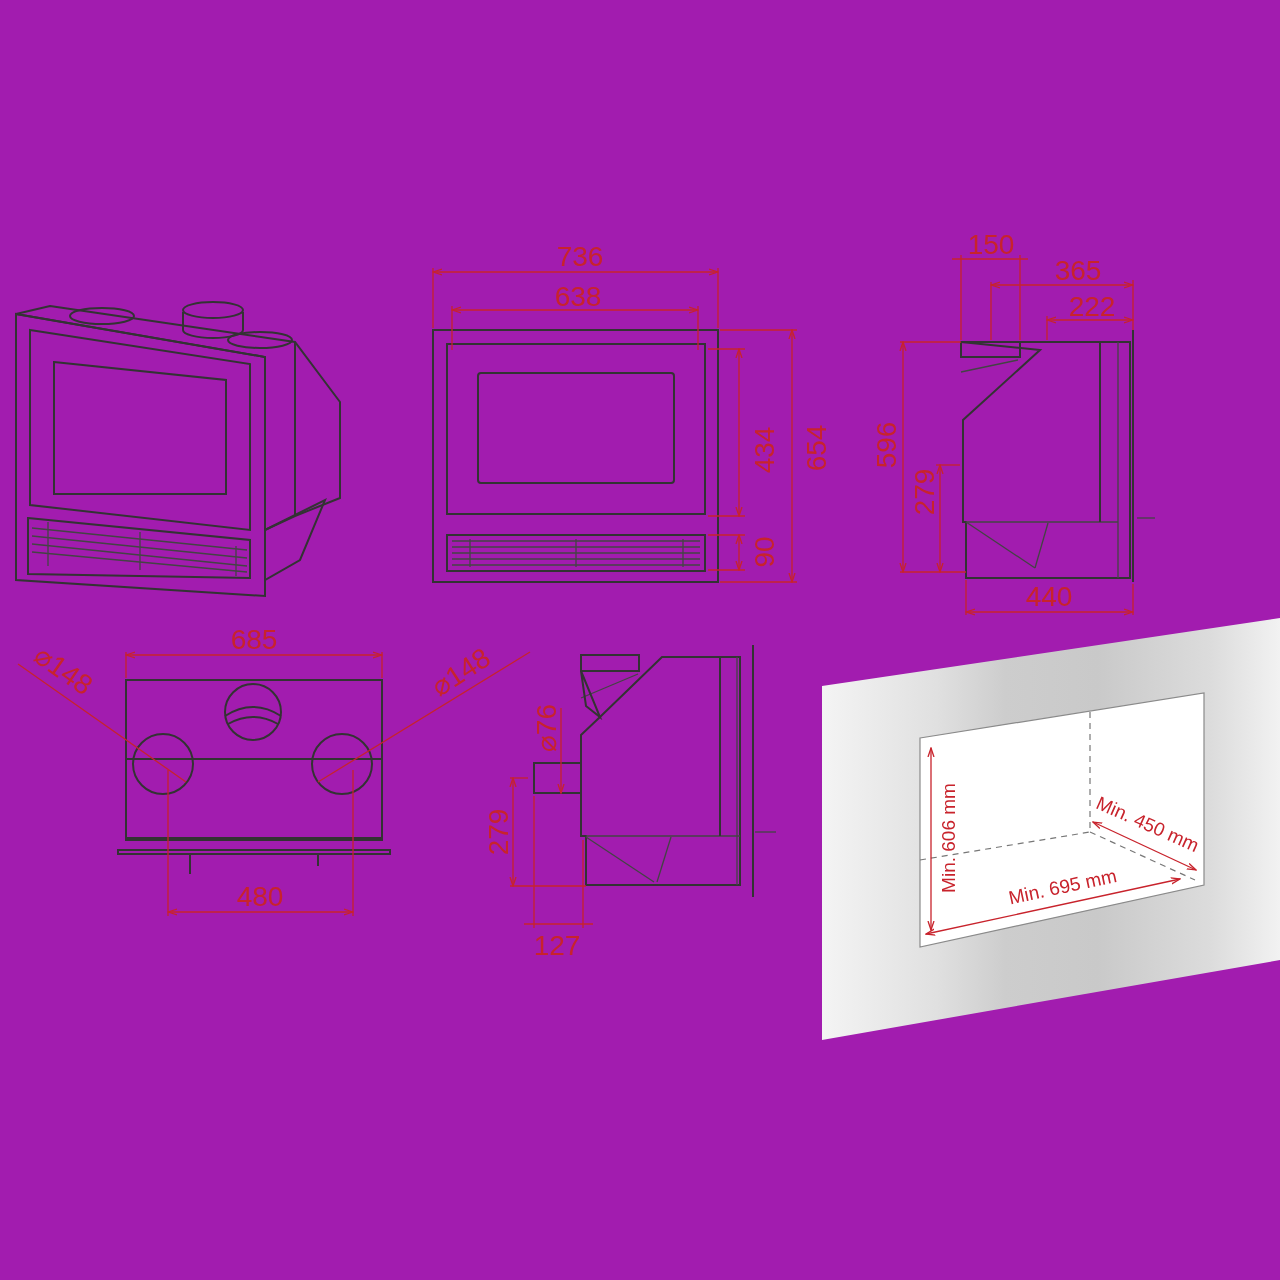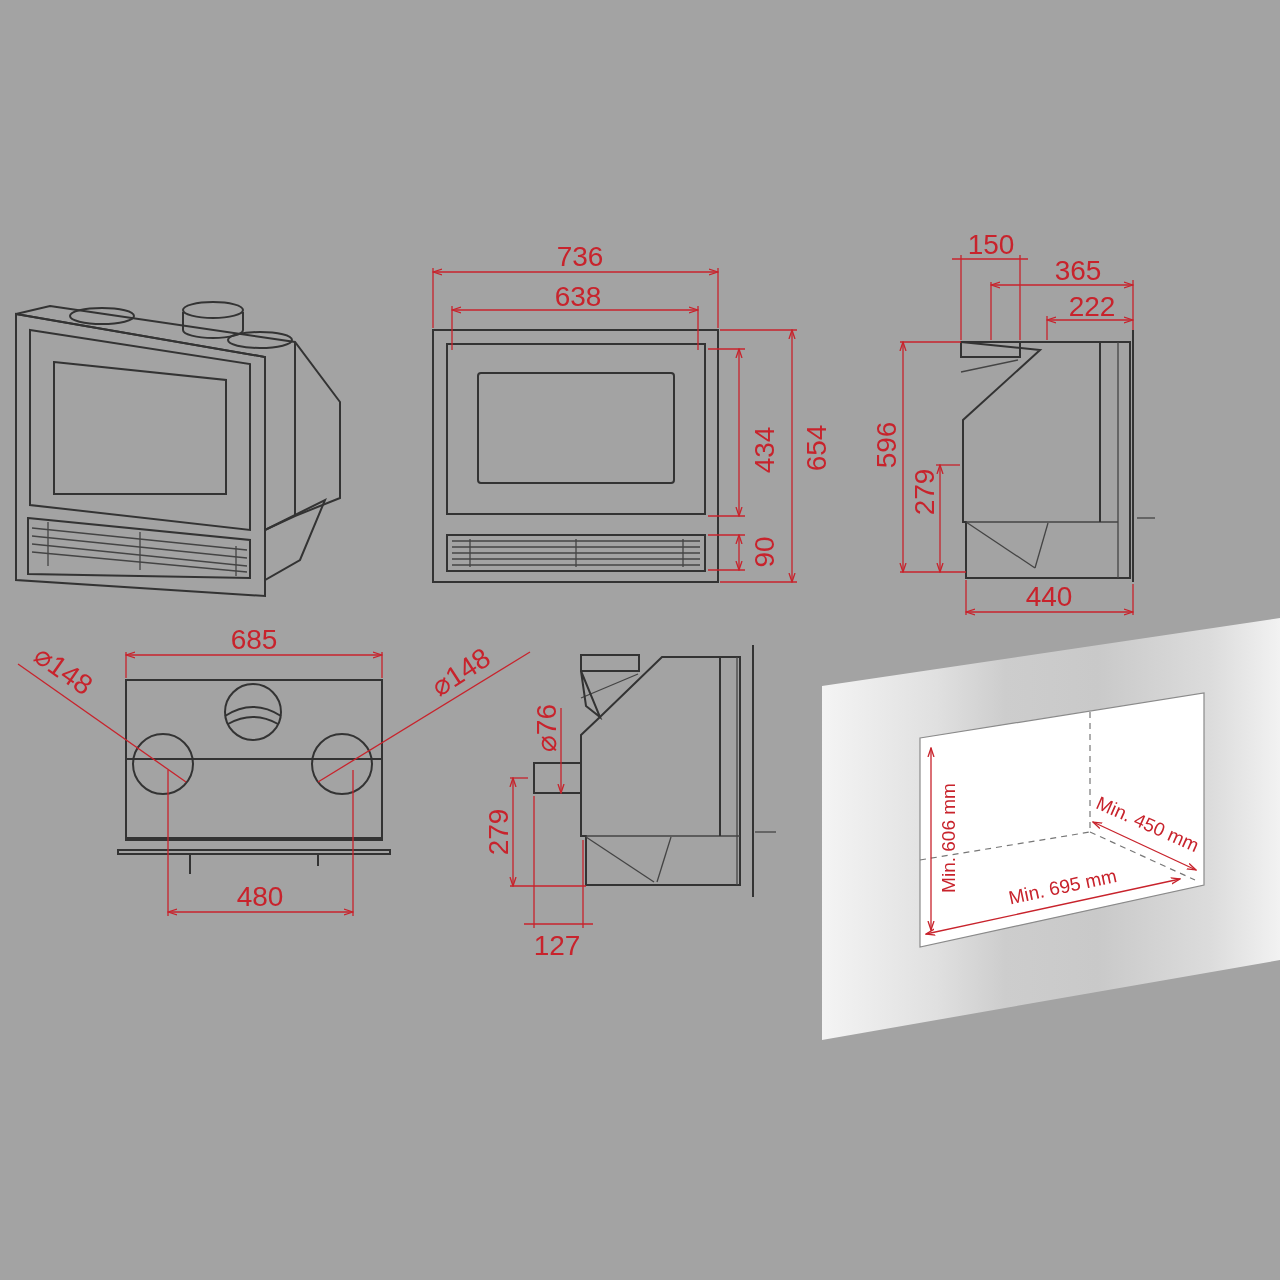--- a/index.html
+++ b/index.html
@@ -1,16 +1,16 @@
 <!DOCTYPE html>
 <html><head>
 <meta charset="utf-8">
 <style>
   html,body{margin:0;padding:0;background:#ffffff;}
-  #stage{position:relative;width:1280px;height:1280px;background:#a3a3a3;overflow:hidden;font-family:"Liberation Sans",sans-serif;}
+  #stage{position:relative;width:1280px;height:1280px;background:#a21caf;overflow:hidden;font-family:"Liberation Sans",sans-serif;}
   svg{position:absolute;left:0;top:0;}
   .ln{stroke:#333;stroke-width:2;fill:none;}
   .ln-thin{stroke:#444;stroke-width:1.3;fill:none;}
   .dim{stroke:#c8232c;stroke-width:1.3;fill:none;}
   .dimtxt{fill:#c8232c;font-family:"Liberation Sans",sans-serif;font-size:28px;}
   .dimtxt-sm{fill:#c8232c;font-family:"Liberation Sans",sans-serif;font-size:19px;}
   .dash{stroke:#777;stroke-width:1.2;stroke-dasharray:6 5;fill:none;}
 </style>
 </head>
 <body>

